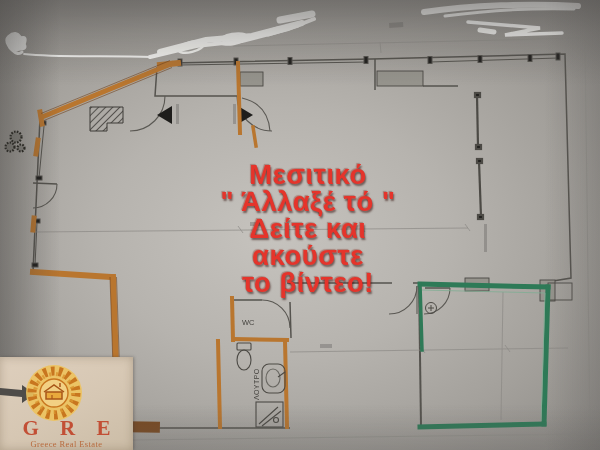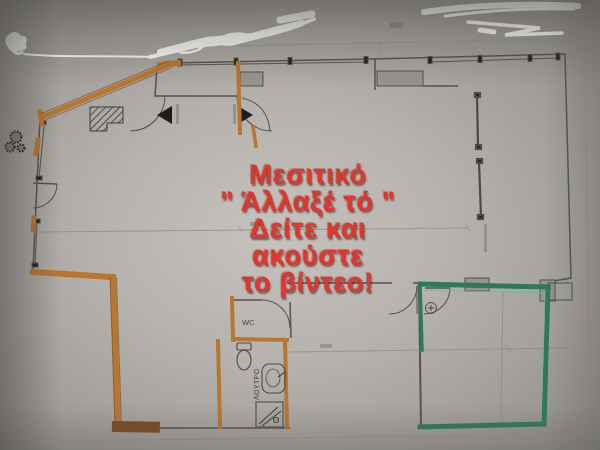--- a/index.html
+++ b/index.html
@@ -226,14 +226,35 @@
   </svg>
 
   <div class="marketing">
     <div>Μεσιτικό</div>
     <div>" Άλλαξέ τό "</div>
     <div>Δείτε και</div>
     <div>ακούστε</div>
     <div>το βίντεο!</div>
   </div>
 
+  <div class="logo-card">
+    <svg width="133" height="93" viewBox="0 0 133 93">
+
+      <polygon points="0,31 22,33 22,28 35,37 22,46 22,40 0,38" fill="#4e4c49"></polygon>
+
+      <g>
+        <circle cx="54" cy="36" r="28" fill="#edc25c" opacity="0.9"></circle>
+        <circle cx="54" cy="36" r="22" fill="none" stroke="#c8761f" stroke-width="9" stroke-dasharray="3.5 4.2"></circle>
+        <circle cx="54" cy="36" r="19" fill="none" stroke="#d99530" stroke-width="4" stroke-dasharray="2 5" opacity="0.85"></circle>
+        <circle cx="54" cy="36" r="14" fill="#f2d083" stroke="#c8761f" stroke-width="1.4"></circle>
+        <g stroke="#a85618" stroke-width="1.5" fill="#e8a93c">
+          <path d="M46,42 h16 v-7 h-16 Z"></path>
+          <path d="M44,35 L54,28 L64,35" fill="none"></path>
+          <path d="M60,30 v-4" fill="none"></path>
+          <path d="M52,42 v-4" fill="none" stroke-width="1.2"></path>
+        </g>
+      </g>
+    </svg>
+    <div class="logo-acronym">G R E</div>
+    <div class="logo-tagline">Greece Real Estate</div>
+  </div>
 
 </div>
 
 </body></html>

